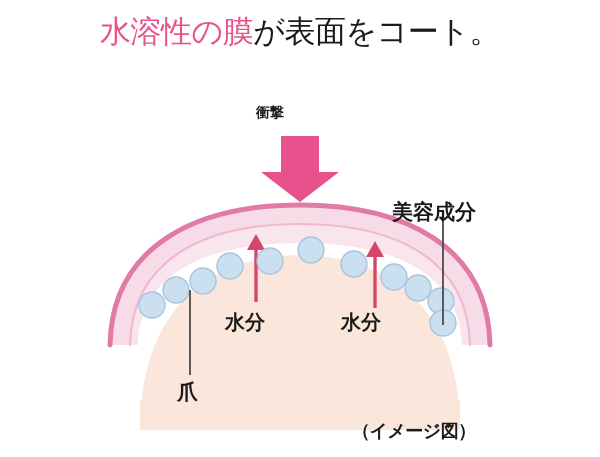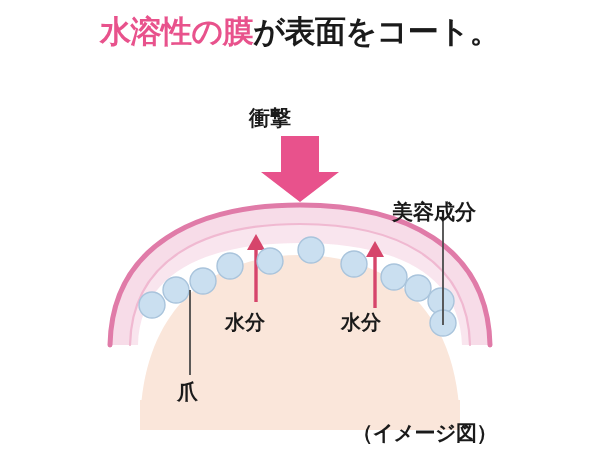--- a/index.html
+++ b/index.html
@@ -19,21 +19,21 @@
     overflow: hidden;
   }
 
   
   .headline {
     position: absolute;
     left: 0;
     top: 12px;
     width: 600px;
     text-align: center;
-    font-weight: 700;
+    font-weight: 400;
     font-size: 31px;
     line-height: 40px;
     letter-spacing: -0.5px;
     color: #1a1a1a;
     white-space: nowrap;
   }
   .headline .accent {
     color: #E8528C;
   }
   .headline .hl-line {
@@ -54,21 +54,21 @@
     position: absolute;
     font-weight: 700;
     color: #1a1a1a;
     white-space: nowrap;
   }
   .lbl-shock {
     left: 0;
     top: 104px;
     width: 540px;
     text-align: center;
-    font-size: 21px;
+    font-size: 14px;
   }
   .lbl-beauty {
     left: 392px;
     top: 198px;
     font-size: 21px;
   }
   .lbl-nail {
     left: 177px;
     top: 378px;
     font-size: 21px;
@@ -79,21 +79,21 @@
     font-size: 20px;
   }
   .lbl-moist-r {
     left: 341px;
     top: 309px;
     font-size: 20px;
   }
   .lbl-caption {
     left: 352px;
     top: 419px;
-    font-size: 21px;
+    font-size: 18px;
     letter-spacing: -0.5px;
   }
 </style>
 </head>
 <body>
 
 <div id="stage">
 
   <div class="headline">
     <span class="hl-line"><span class="accent">水溶性の膜</span><span>が表面をコート。</span></span>

